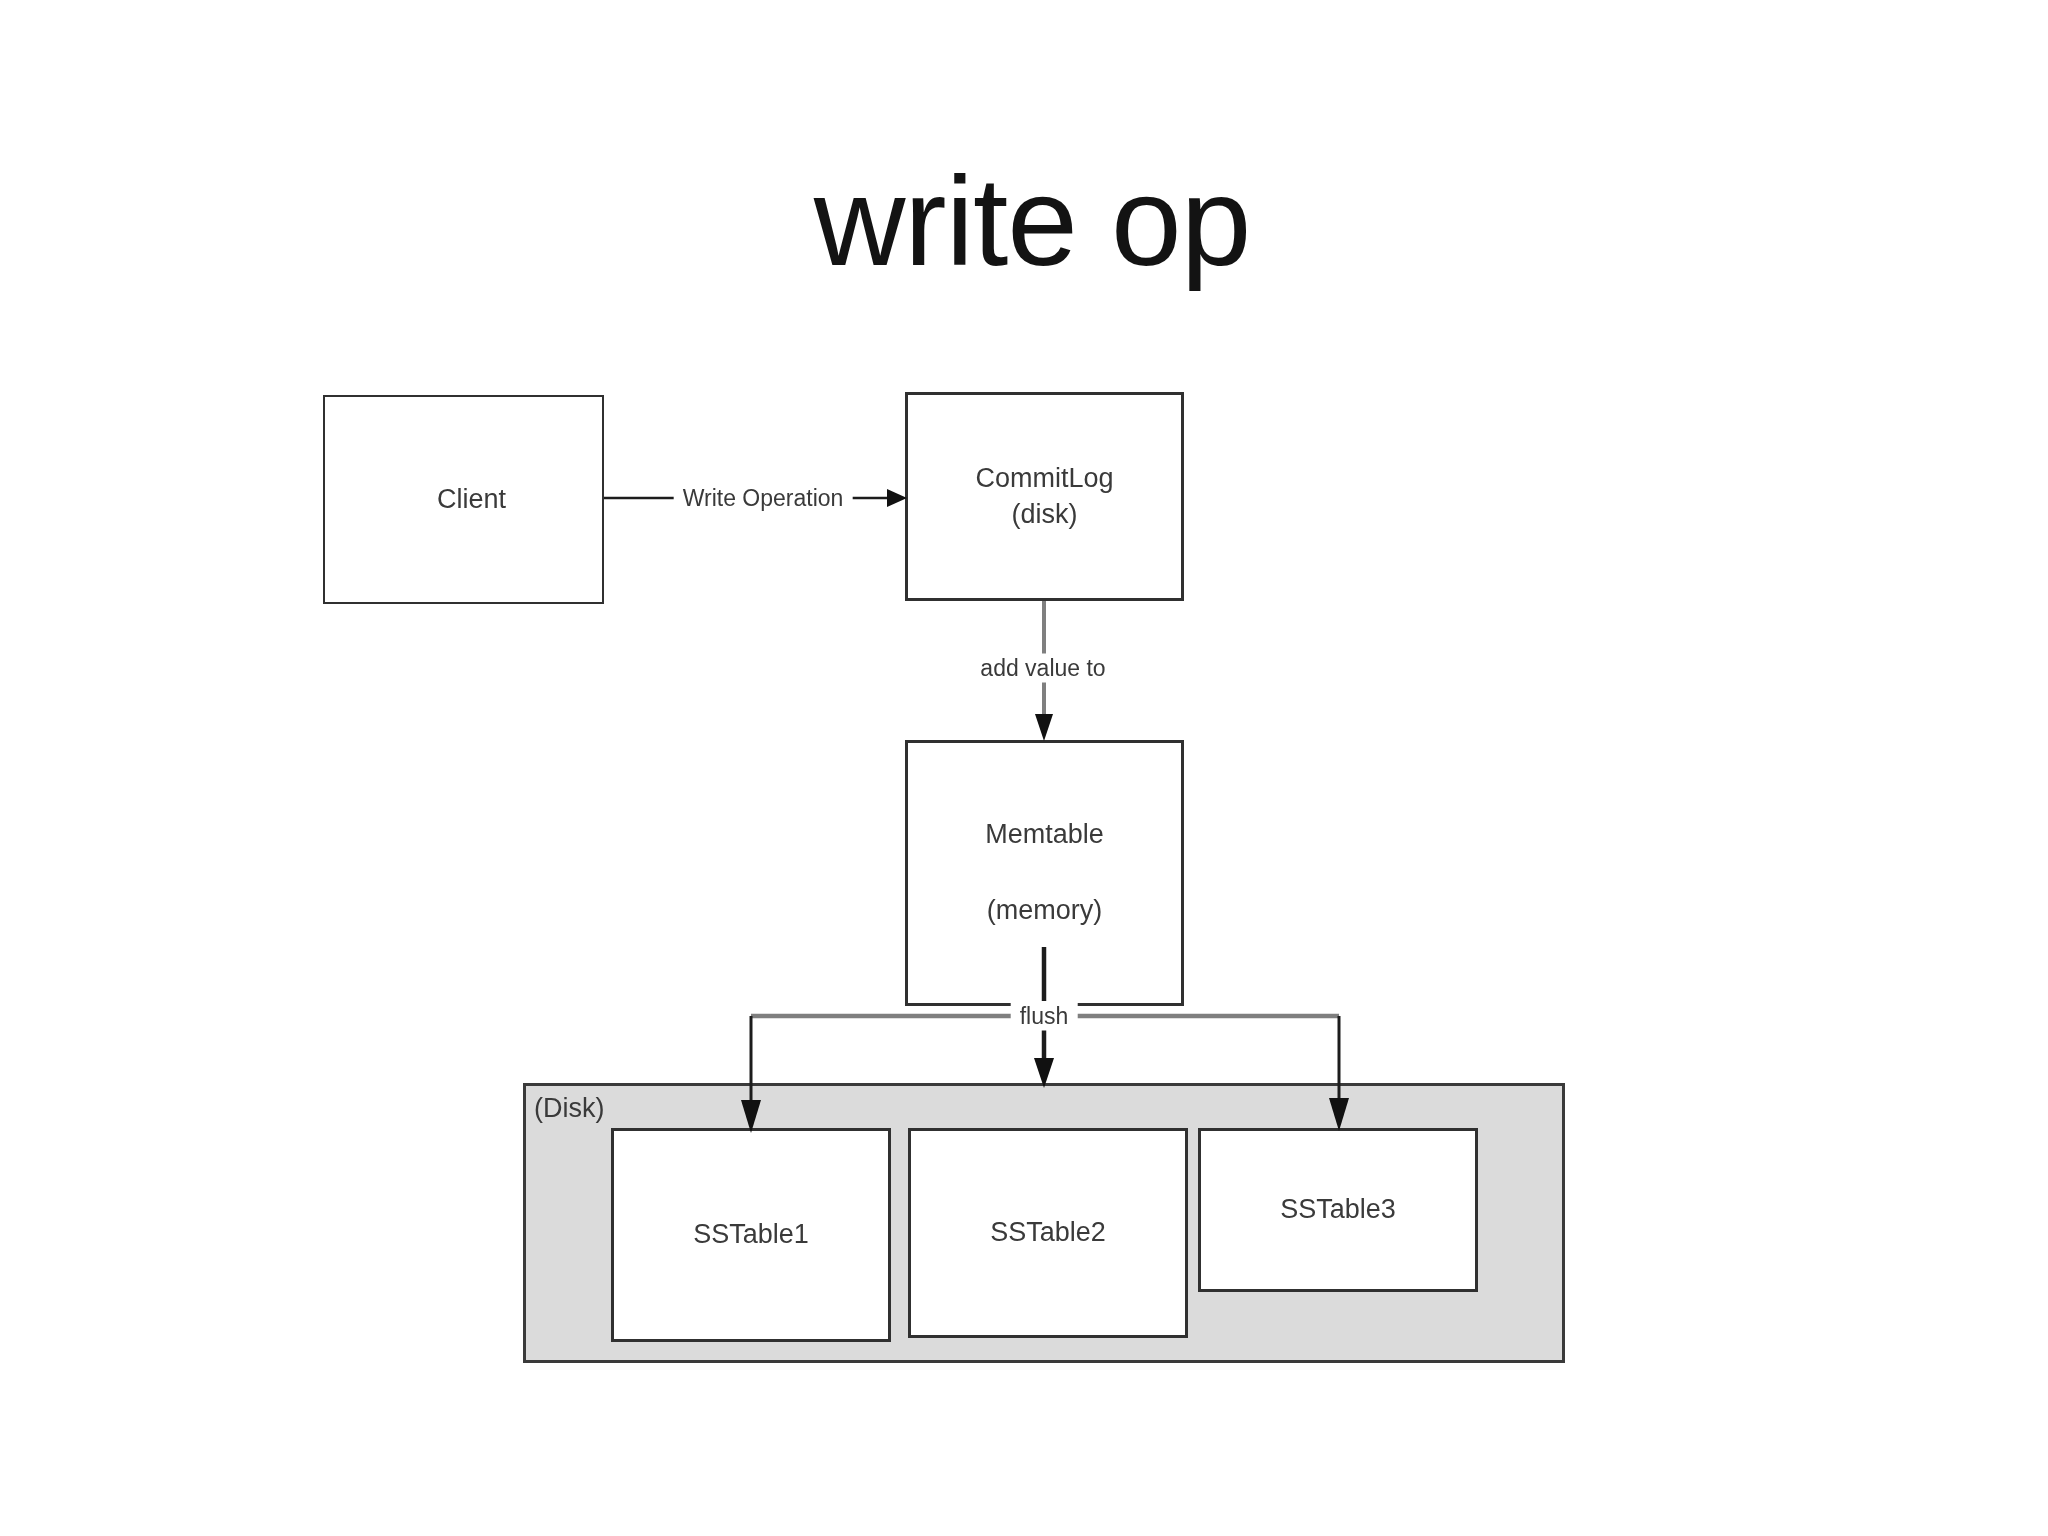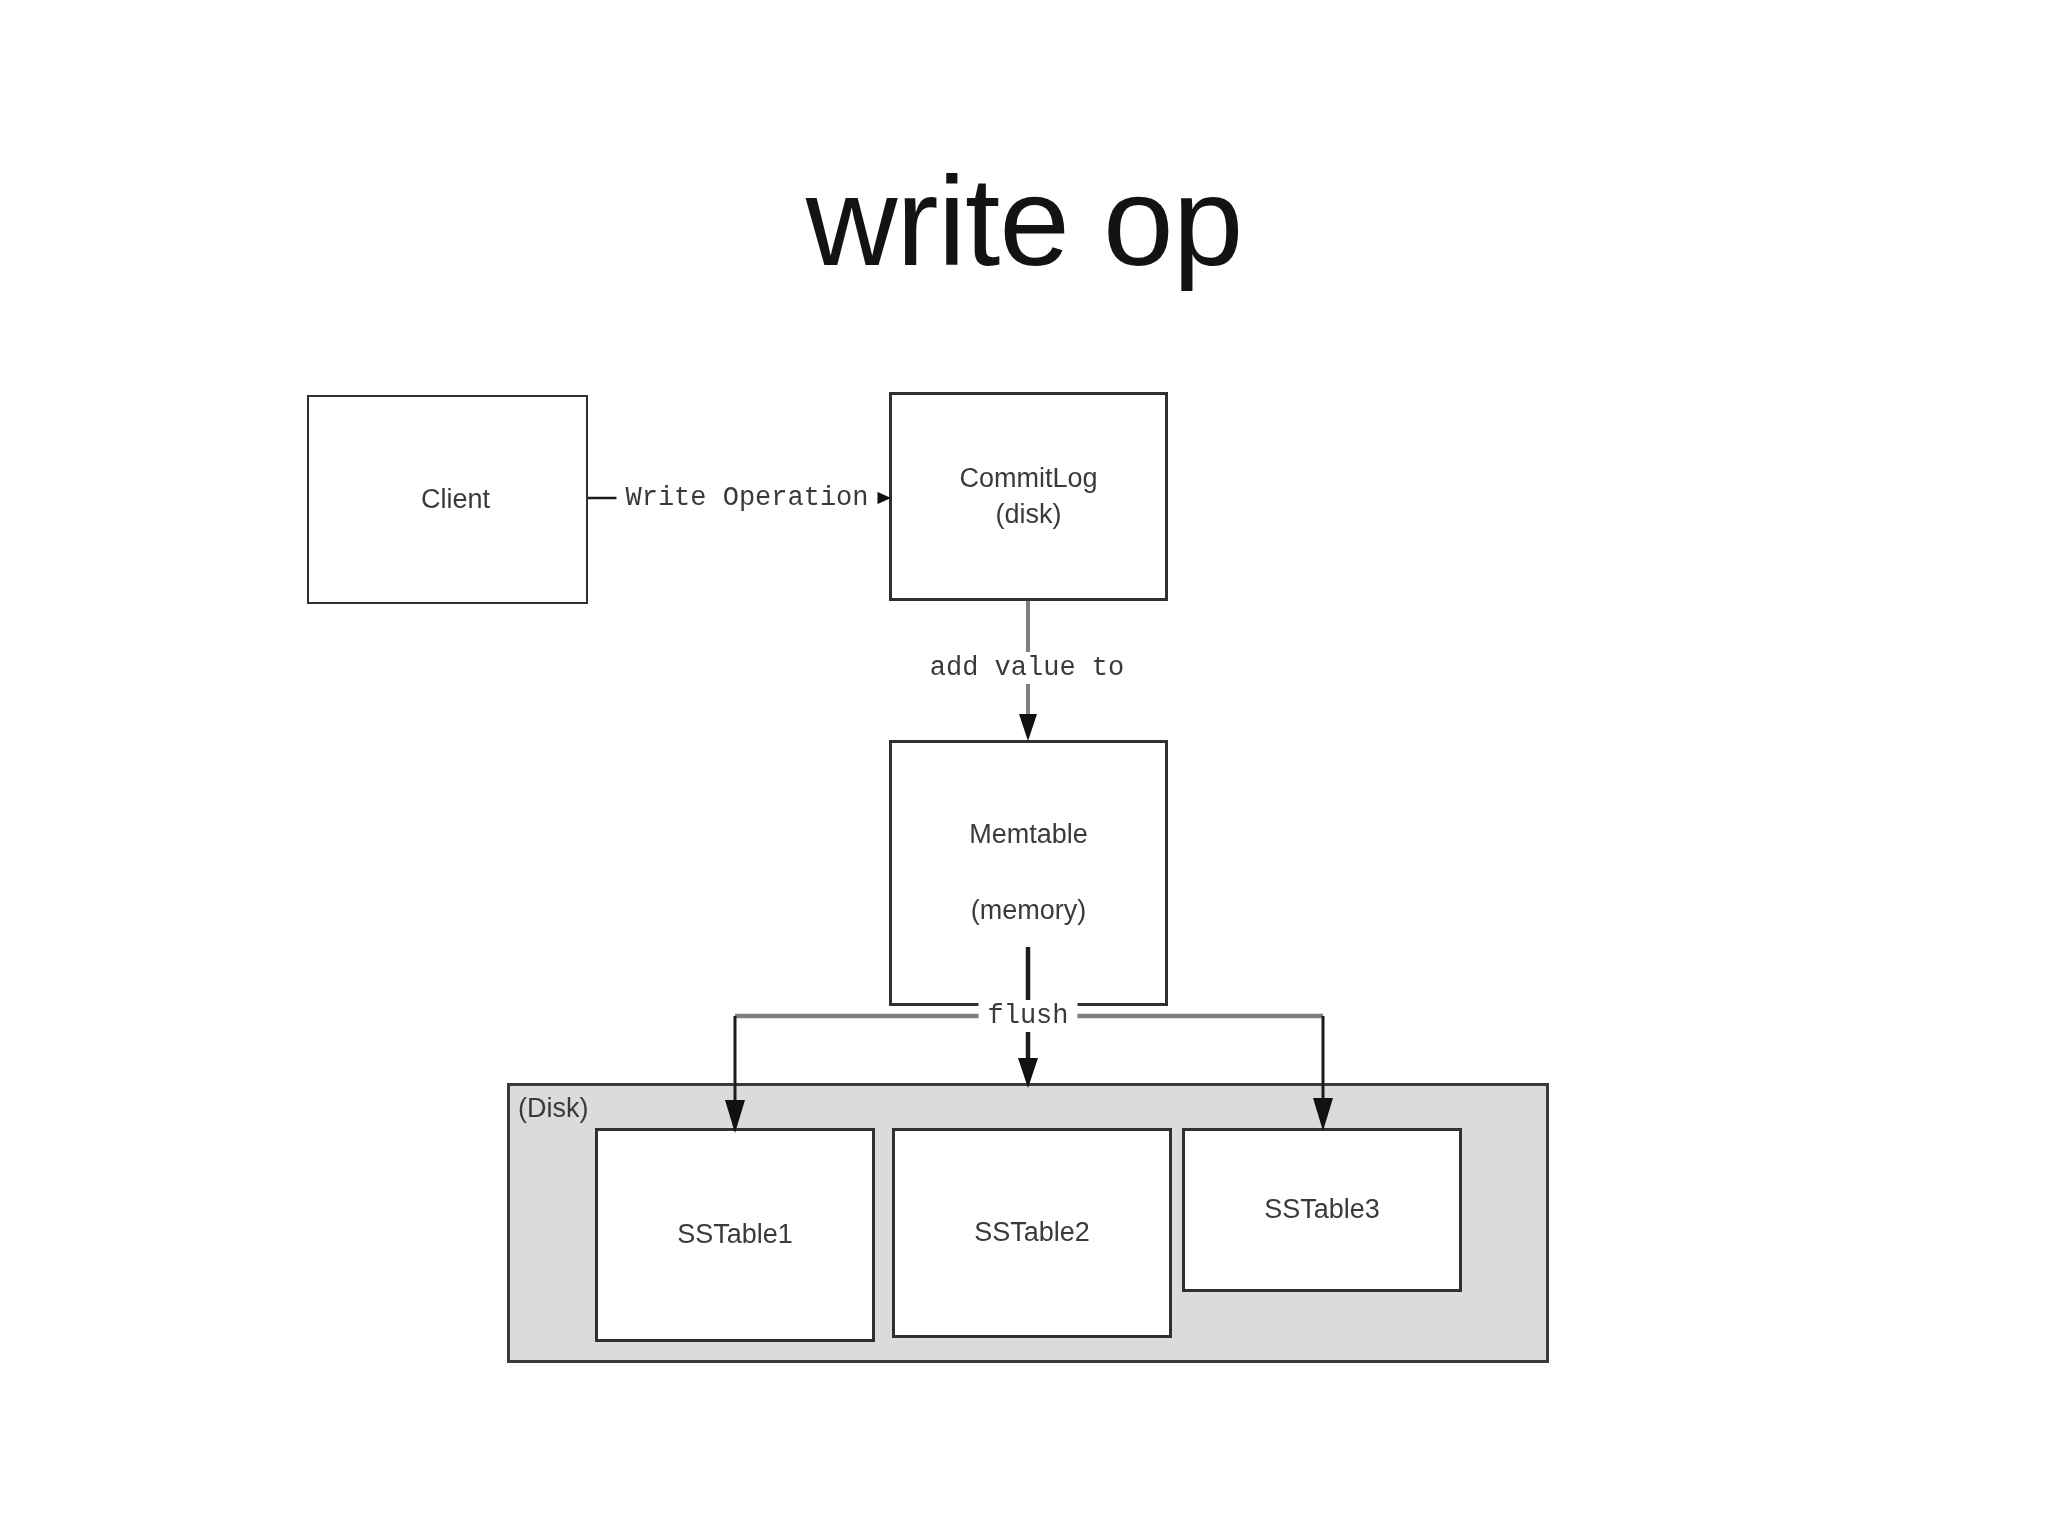--- a/index.html
+++ b/index.html
@@ -15,21 +15,21 @@
     --arrowhead: #111111;
   }
   html, body { margin: 0; padding: 0; }
   body {
     width: 2048px; height: 1536px;
     background: var(--background);
     font-family: "Liberation Sans", sans-serif;
     position: relative;
     overflow: hidden;
   }
-  .stage { position: absolute; inset: 0; }
+  .stage { position: absolute; inset: 0; margin-left: 16px; }
 
   .slide-title {
     position: absolute;
     top: 155px; left: 0; width: 100%;
     text-align: center;
     font-size: 127px;
     line-height: 1.05;
     color: var(--title-text);
     letter-spacing: -1px;
   }
@@ -77,24 +77,23 @@
   }
   .c-gray  { stroke: var(--connector-gray); }
   .c-black { stroke: var(--connector-black); }
   .ah      { fill: var(--arrowhead); stroke: none; }
 
   .edge-label {
     position: absolute;
     transform: translate(-50%, -50%);
     background: var(--background);
     color: var(--node-text);
-    font-size: 27px;
+    font-size: 23px;
     padding: 1px 9px;
     white-space: nowrap;
-    font-family: Liberation Mono, monospace;
   }
   #edge-label-write { left: 747px;  top: 498px; }
   #edge-label-add   { left: 1027px; top: 668px; text-align: right; }
   #edge-label-flush { left: 1028px; top: 1016px; }
 </style>
 </head>
 <body>
 
 <div class="stage">
 

